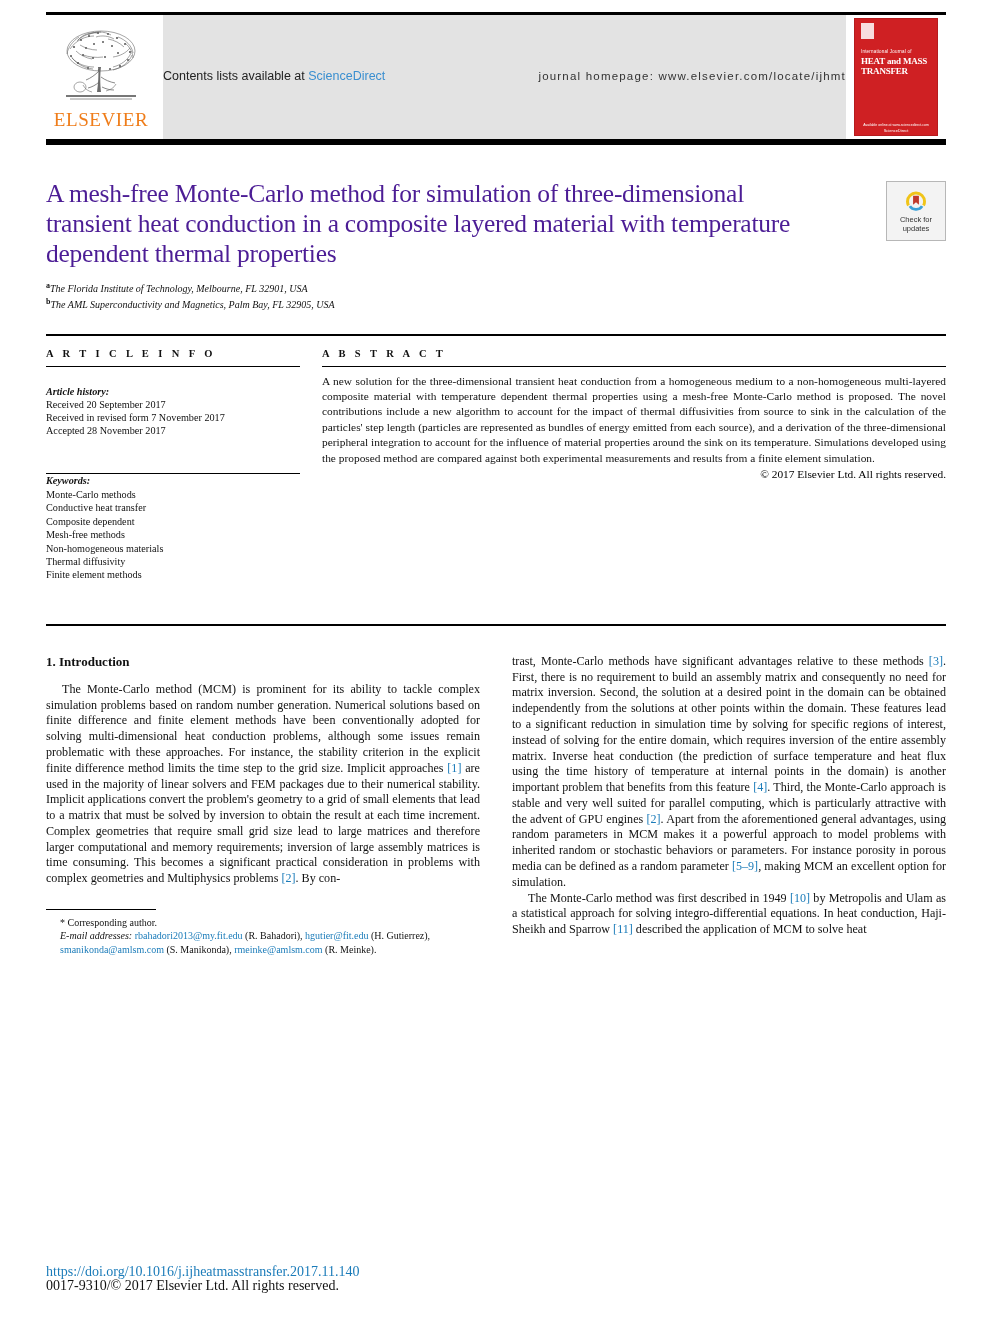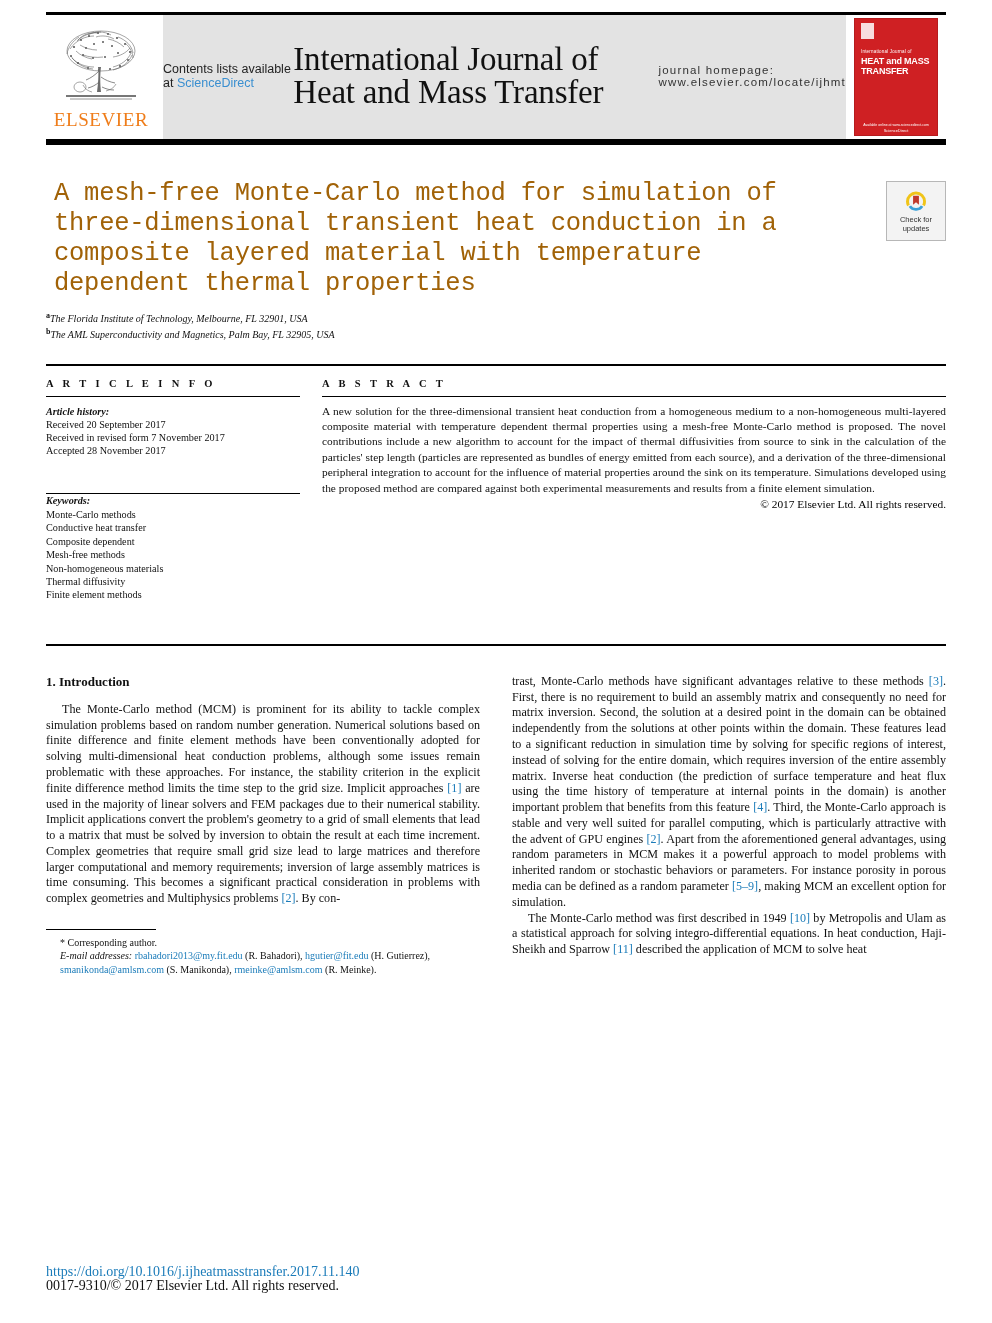--- a/index.html
+++ b/index.html
@@ -111,46 +111,46 @@
     position: absolute; top:4px; left:6px;
     width: 13px; height: 16px; background:#fff; opacity:.85;
   }
   .cover-ij {
     position:absolute; top:30px; left:6px;
     font-family:"Liberation Sans", sans-serif;
     font-size:4.5px; color:#fff; letter-spacing:.2px;
   }
   .cover-hm {
     position:absolute; top:37px; left:6px;
-    font-family:Liberation Sans, sans-serif;
+    font-family:Liberation Serif, serif;
     font-weight:bold; font-size:9px; color:#fff; line-height:10px;
     letter-spacing:-0.2px;
   }
   .cover-bot {
     position:absolute; bottom:8px; left:0; right:0;
     text-align:center;
     font-family:"Liberation Sans", sans-serif;
     font-size:3.5px; color:#fff;
   }
   .cover-bot2 {
     position:absolute; bottom:2px; left:0; right:0;
     text-align:center;
     font-family:"Liberation Sans", sans-serif;
     font-size:4px; color:#fff;
   }
 
   
   .title-block { margin-top: 34px; position: relative; }
   .paper-title {
-    font-family: Liberation Mono, monospace;
+    font-family: Liberation Serif, serif;
     font-size: 25.5px;
     line-height: 30px;
-    color: #a16207;
+    color: #4c1d95;
     font-weight: normal;
-    margin: 8px;
+    margin: 0;
     width: 760px;
     letter-spacing: -0.25px;
   }
   .authors {
     margin-top: 18px;
     font-family: "Liberation Serif", serif;
     font-size: 18px;
     color: #111;
     letter-spacing: -0.1px;
   }
@@ -201,21 +201,21 @@
     font-size: 10.5px;
     letter-spacing: 3.4px;
     color: #111;
   }
   .hr-thin { border-top: 1px solid #000; margin-top: 7px; }
   .info-sub {
     font-family: "Liberation Serif", serif;
     font-size: 10.2px;
     line-height: 13.2px;
     color:#111;
-    margin-top: 8px;
+    margin-top: 18px;
   }
   .info-sub .ital { font-style: italic; font-weight: bold; }
   .kw-block { margin-top: 36px; }
   .kw-list { margin-top: 0; }
   .kw-list div { font-size: 10.2px; line-height: 13.4px; }
 
   .abs-body {
     font-family: "Liberation Serif", serif;
     font-size: 11.4px;
     line-height: 15.4px;
@@ -336,21 +336,20 @@
           <path d="M12 72h62" stroke="#7a7a7a" stroke-width="0.8"></path>
         </g>
       </svg>
       <div class="elsevier-word">ELSEVIER</div>
     </div>
 
     <div class="masthead-center">
       <div class="contents-line">
         <span>Contents lists available at </span><a class="sd" href="#" style="text-decoration:none">ScienceDirect</a>
       </div>
-      <div class="journal-title">International Journal of Heat and Mass Transfer</div>
       <div class="homepage-line">journal homepage: www.elsevier.com/locate/ijhmt</div>
     </div>
 
     <div class="cover-thumb">
       <div class="cover-inner">
         <div class="cover-topbar"></div>
         <div class="cover-ij">International Journal of</div>
         <div class="cover-hm">
           <span>HEAT and MASS</span><br>
           <span>TRANSFER</span>

